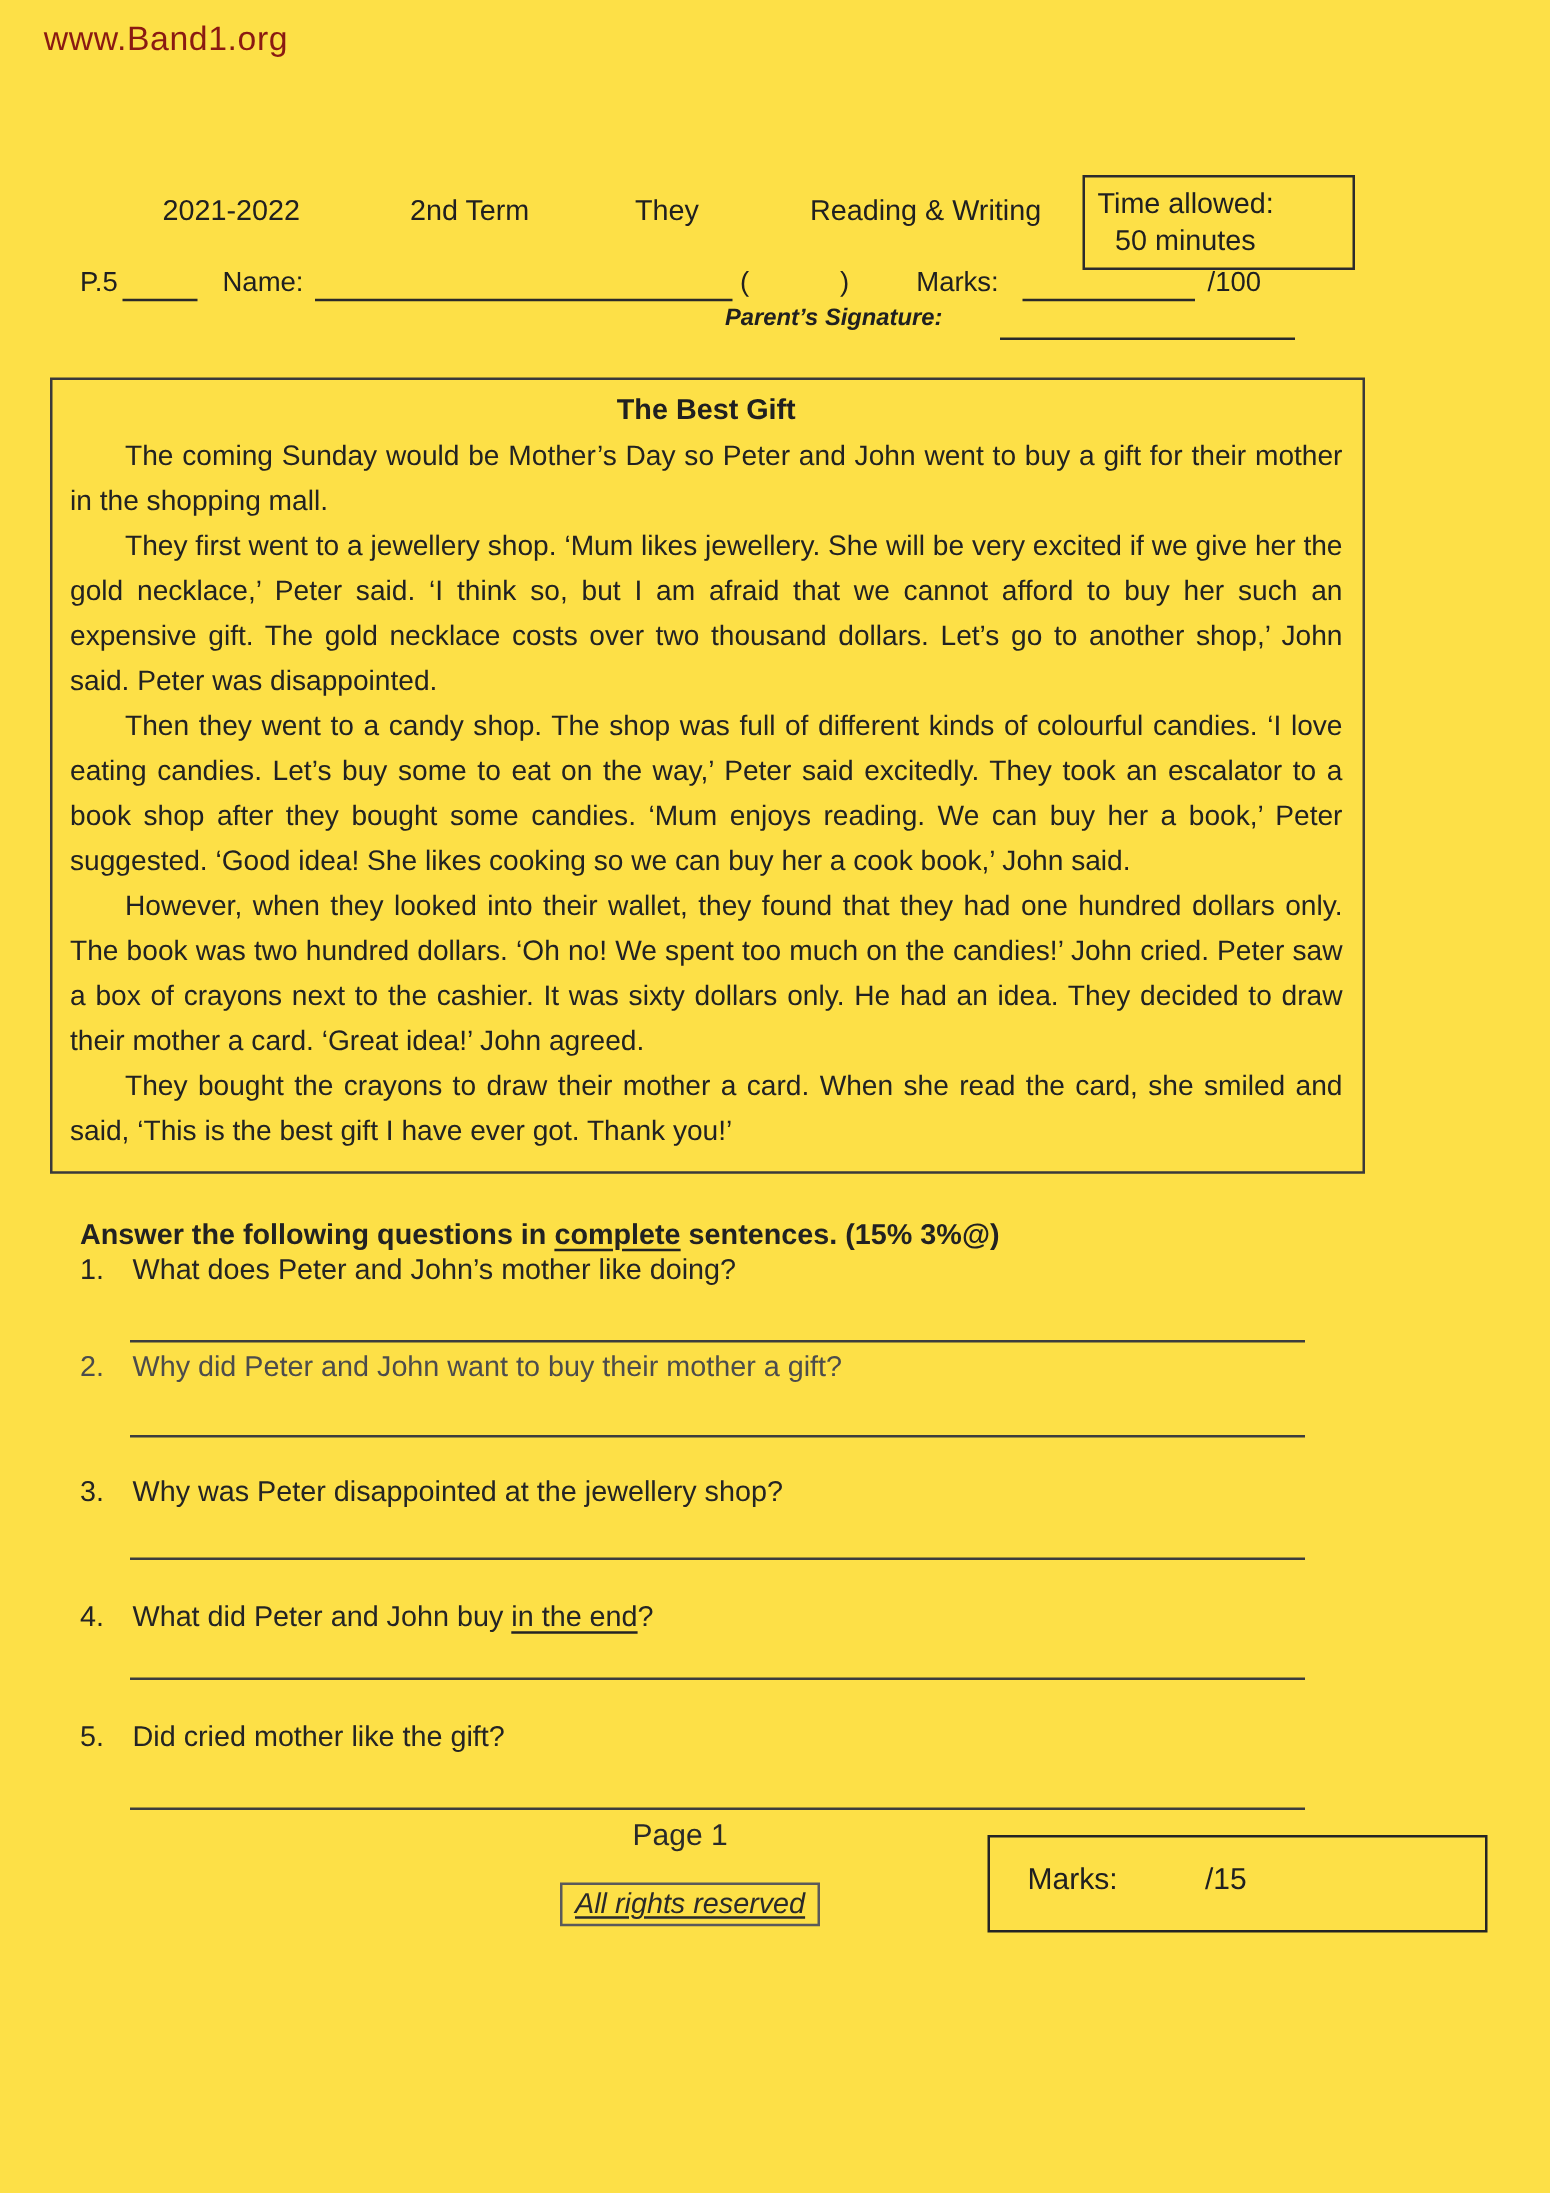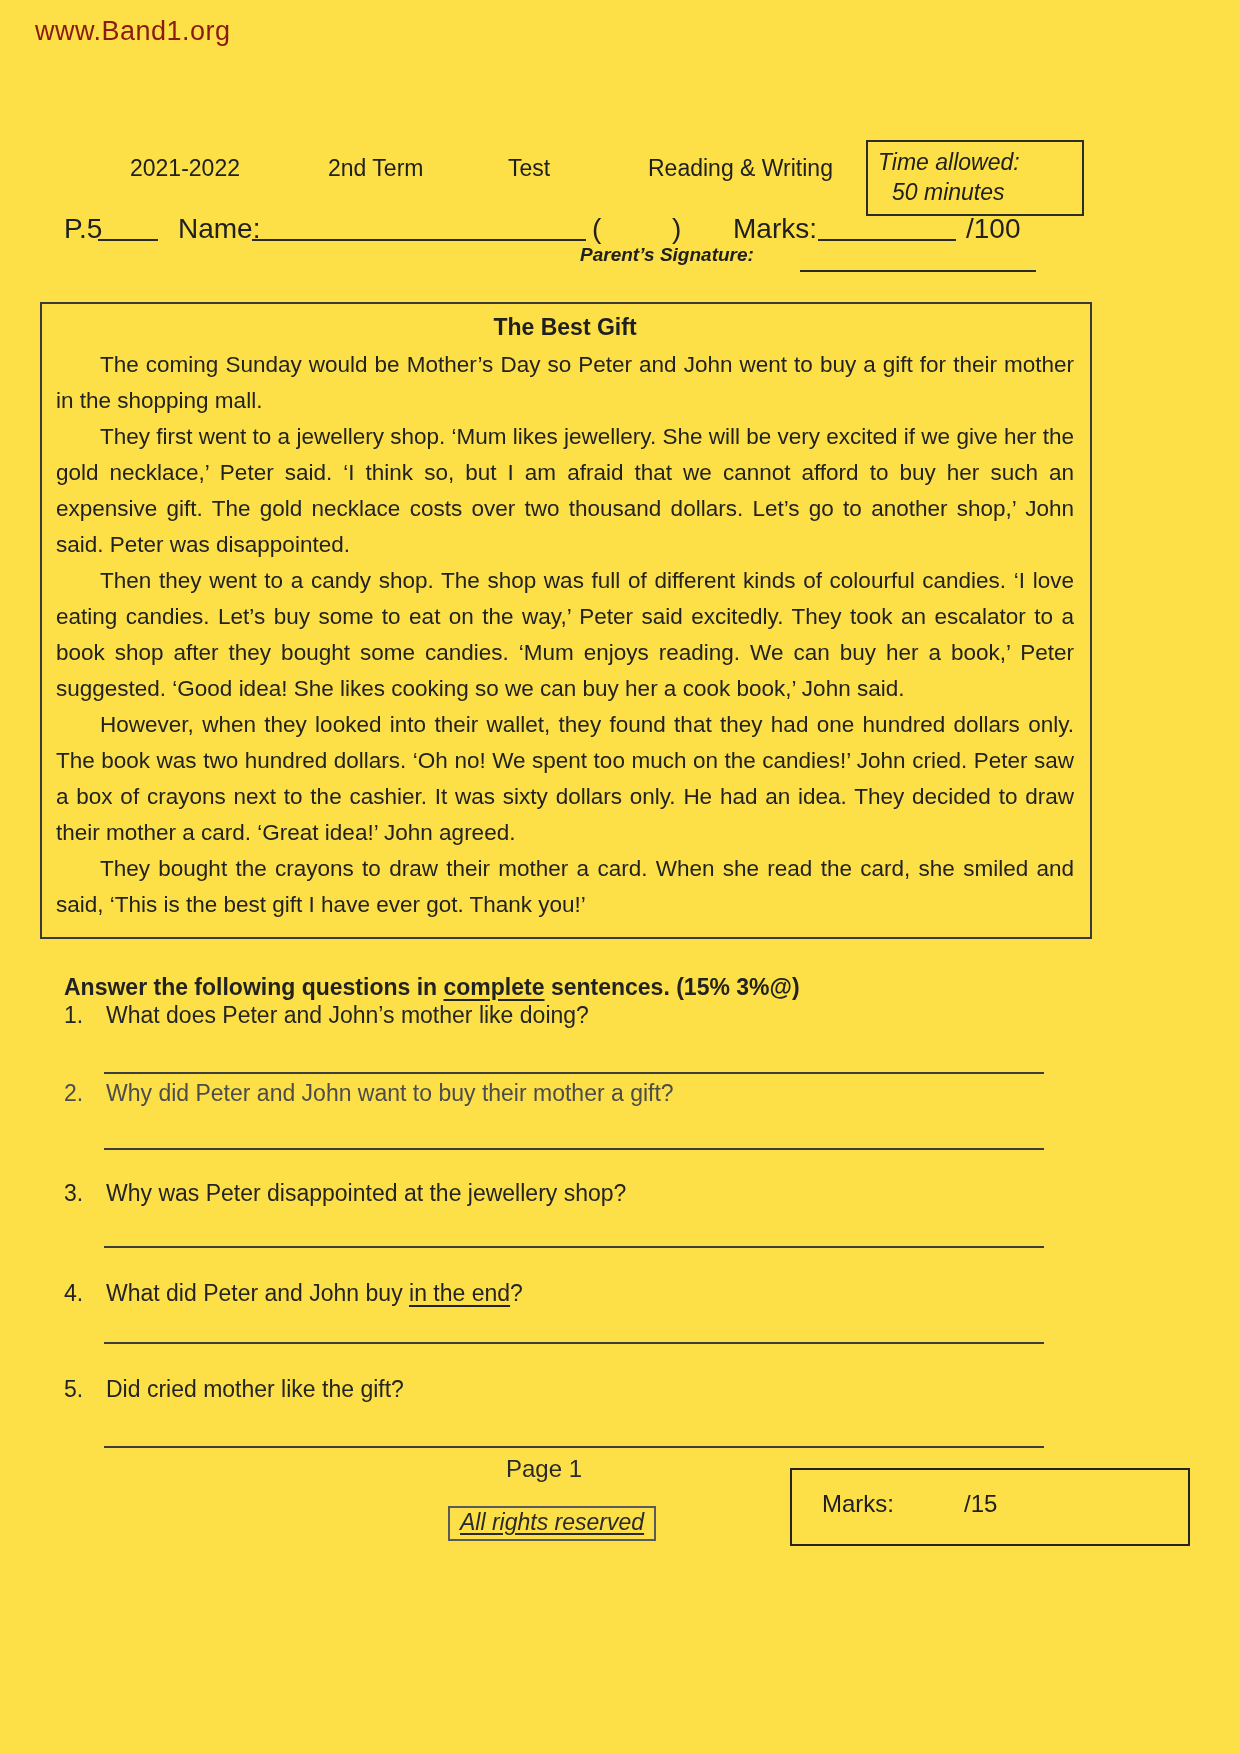--- a/index.html
+++ b/index.html
@@ -22,25 +22,25 @@
   }
   
   .hdr{position:absolute;top:155px;font-size:23px;color:#202020;}
   .h-year{left:130px;}
   .h-term{left:328px;}
   .h-test{left:508px;}
   .h-subject{left:648px;}
   .time-box{
     position:absolute;left:866px;top:140px;width:194px;
     border:2px solid #2c2c2c;padding:5px 10px 7px 10px;
-    font-size:23px;line-height:30px;color:#202020;font-style:italic;
+    font-size:23px;line-height:30px;color:#202020;
   }
   .time-box .t2{padding-left:14px;}
   
-  .info{position:absolute;top:213px;font-size:28px;color:#202020;}
+  .info{position:absolute;top:213px;font-size:22px;color:#202020;}
   .i-class{left:64px;}
   .i-name{left:178px;}
   .i-paren-open{left:592px;}
   .i-paren-close{left:672px;}
   .i-marks{left:733px;}
   .i-total{left:966px;}
   .uline{
     position:absolute;height:26px;top:213px;
     border-bottom:2px solid #2a2a2a;
   }
@@ -111,21 +111,21 @@
 </style>
 </head>
 <body>
 
 <div class="page">
 
   <div class="watermark">www.Band1.org</div>
 
   <span class="hdr h-year">2021-2022</span>
   <span class="hdr h-term">2nd Term</span>
-  <span class="hdr h-test">Test</span>
+  <span class="hdr h-test">They</span>
   <span class="hdr h-subject">Reading &amp; Writing</span>
   <div class="time-box">
     <div>Time allowed:</div>
     <div class="t2">50 minutes</div>
   </div>
 
   <span class="info i-class">P.5</span>
   <span class="uline l-class"></span>
   <span class="info i-name">Name:</span>
   <span class="uline l-name"></span>

